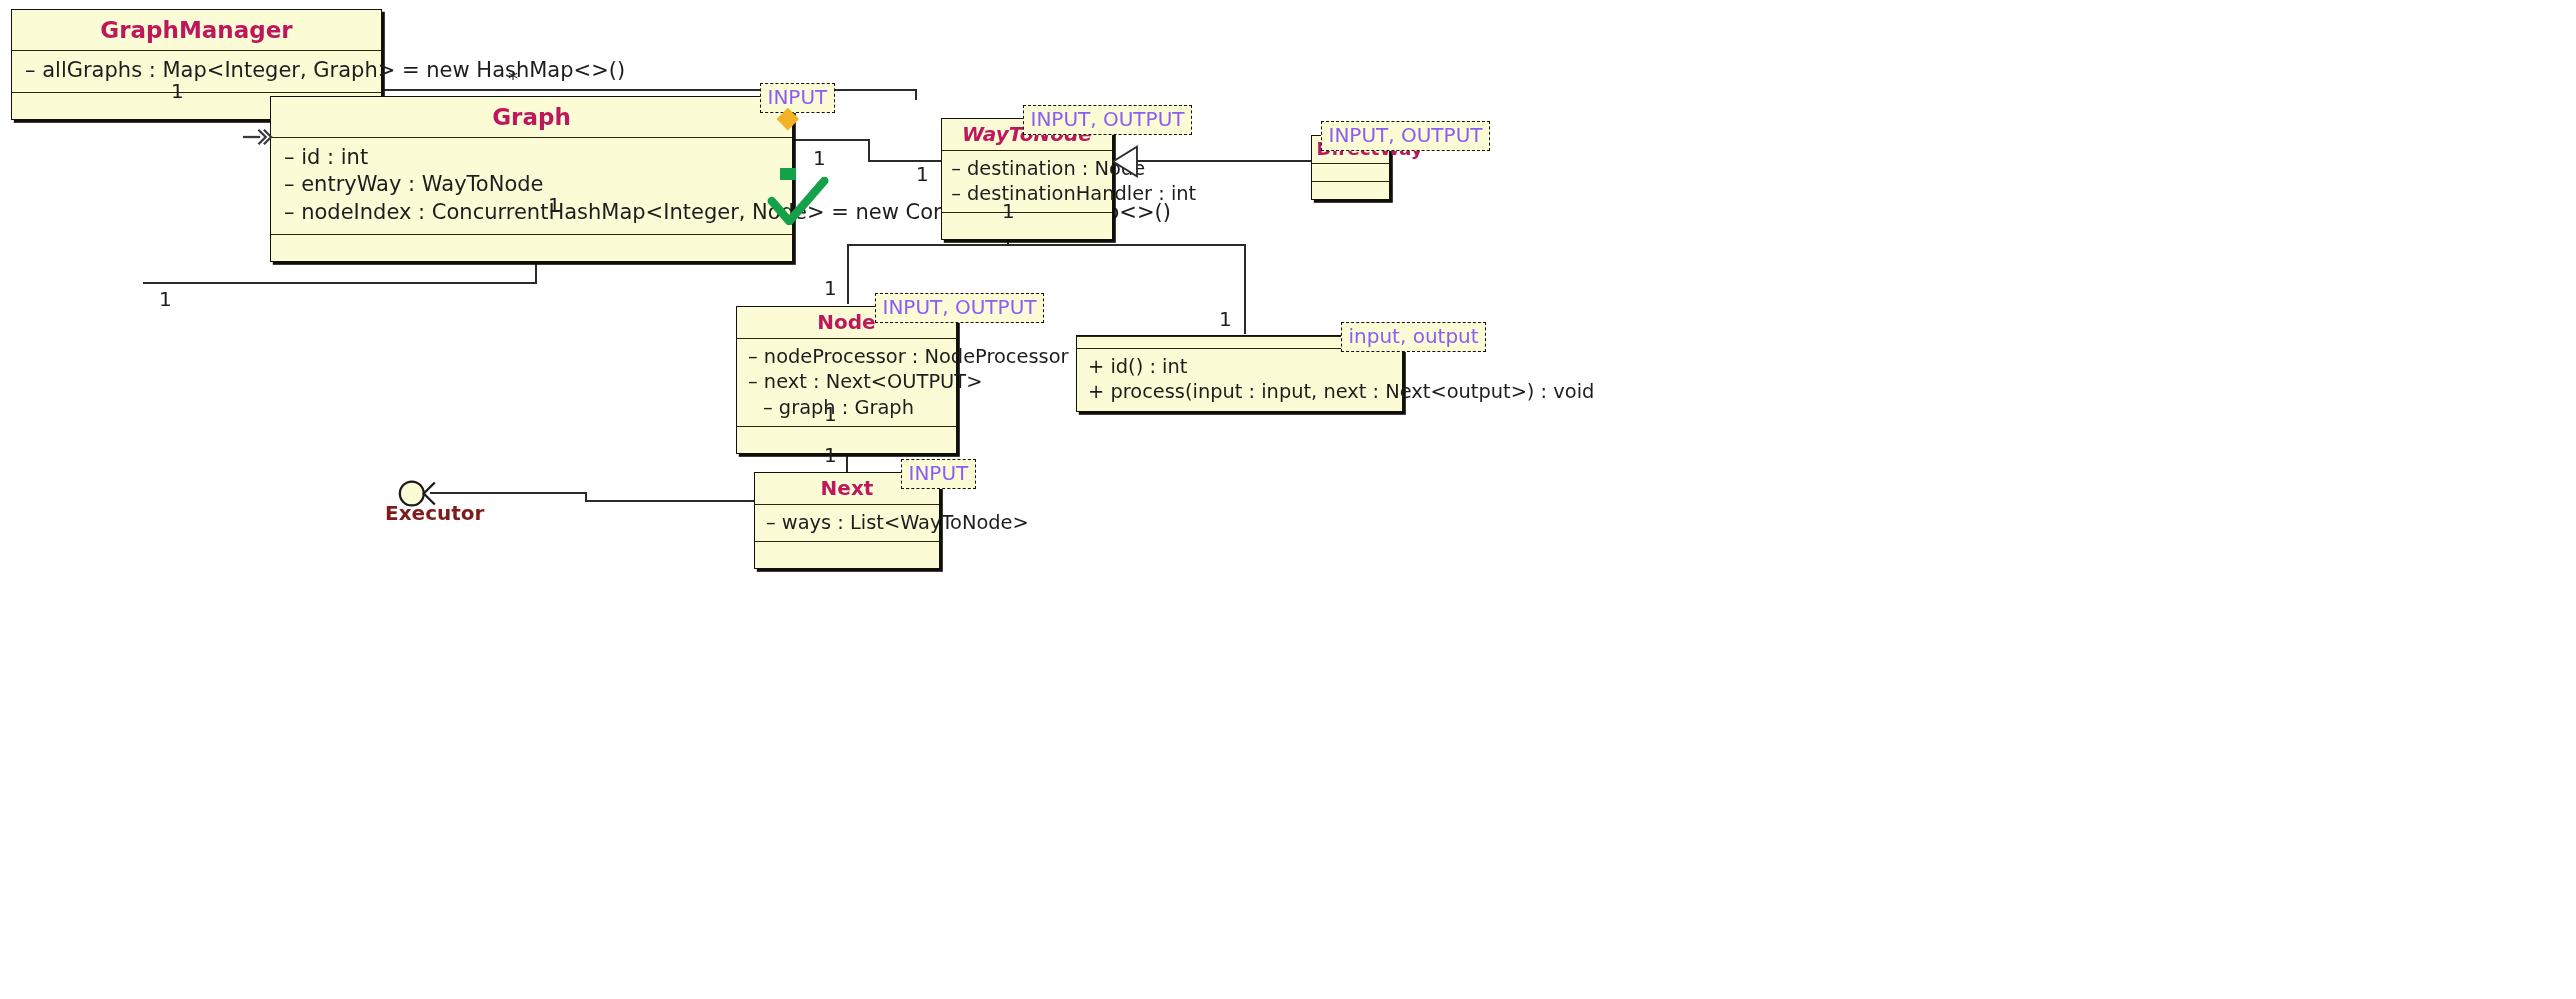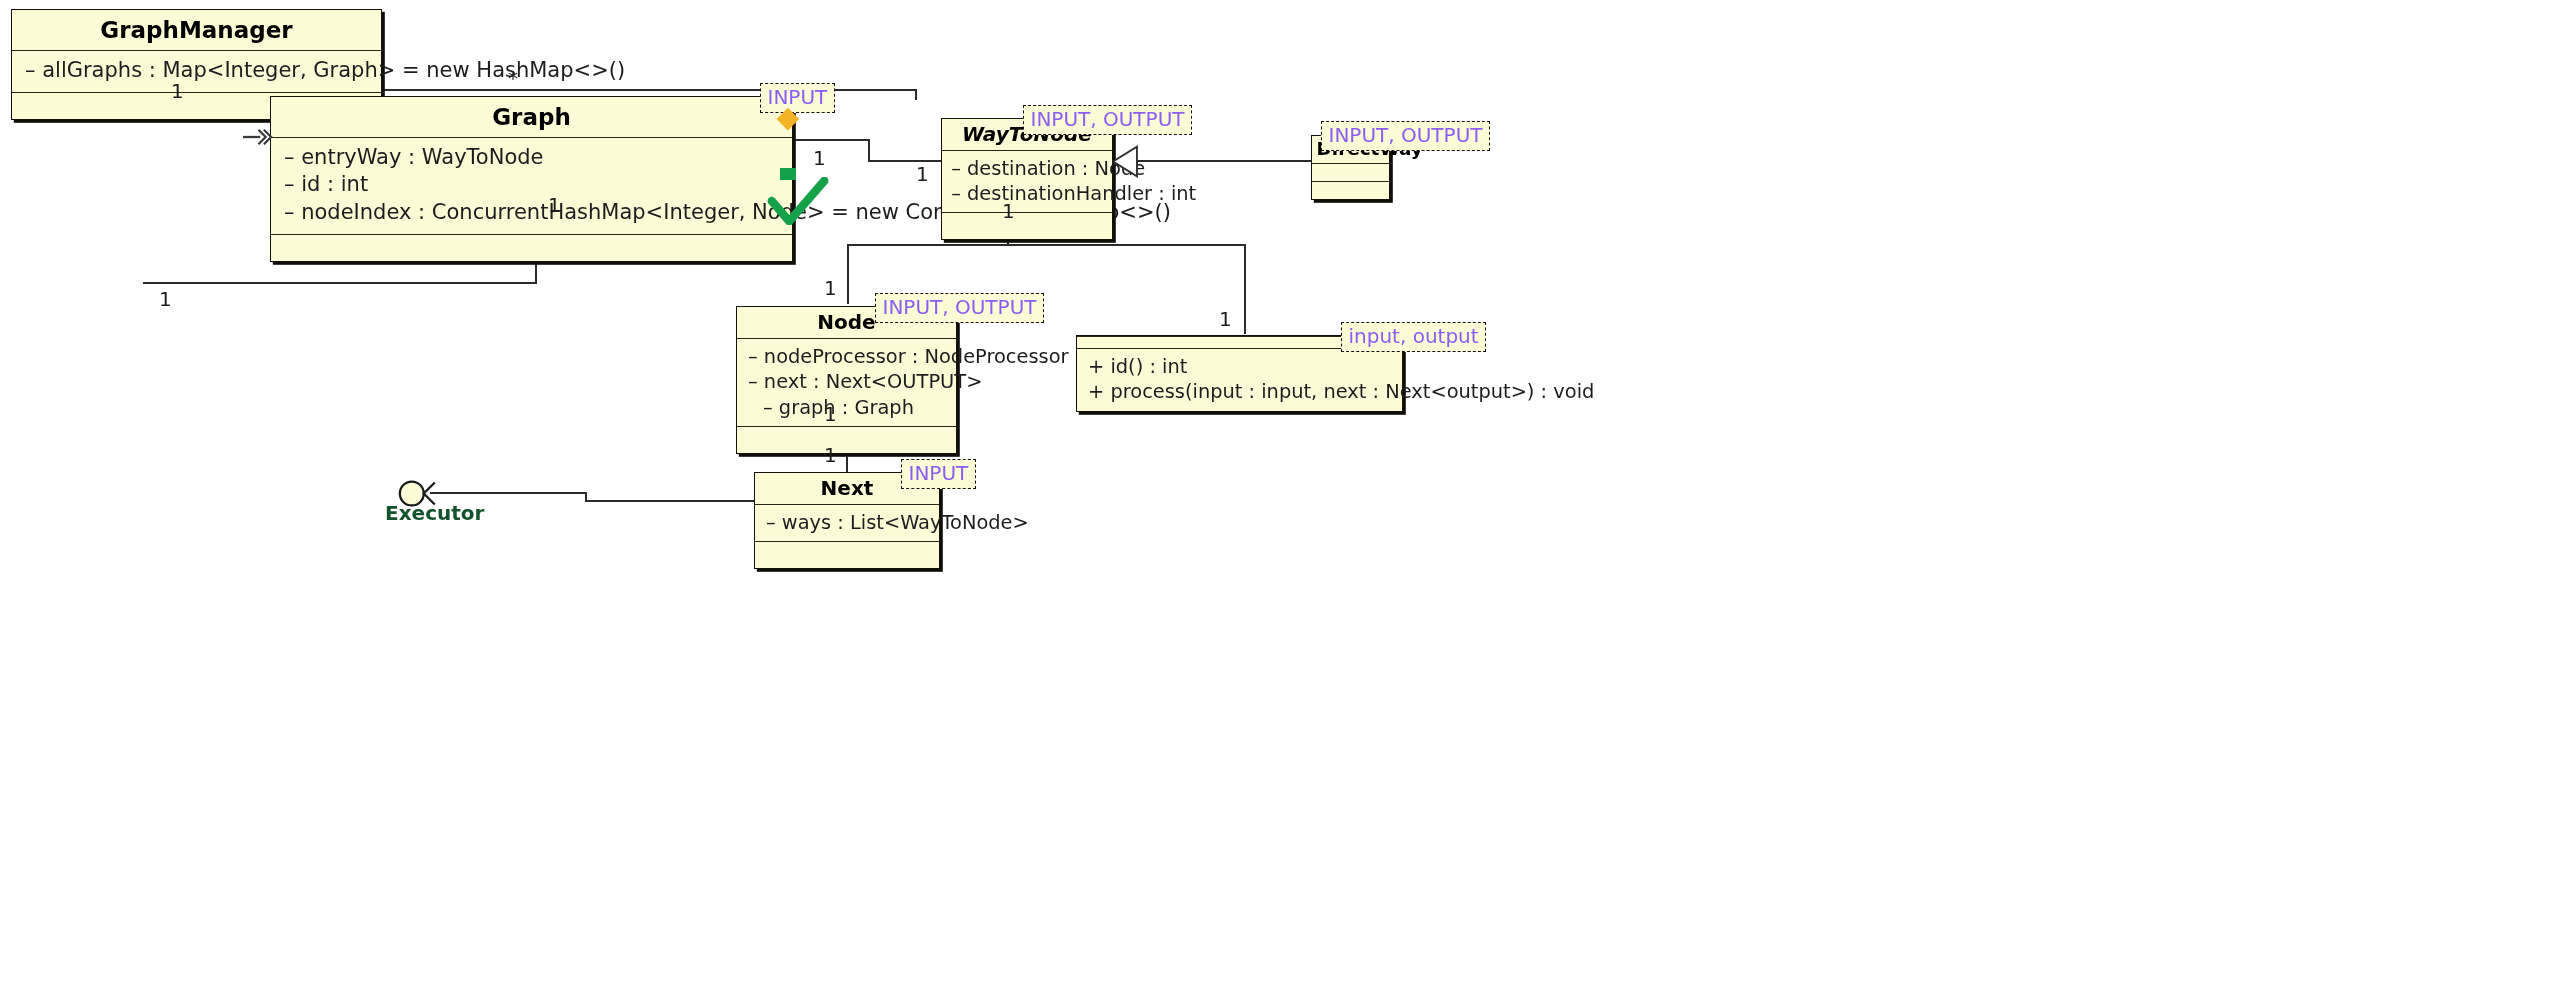--- a/index.html
+++ b/index.html
@@ -24,21 +24,21 @@
     box-sizing: border-box;
     background: #fbfbd6;
     border: 1.8px solid #14110c;
     box-shadow: 2.8px 2.8px 0 0 #100e09;
     z-index: 20;
   }
   .uml-title {
     text-align: center;
     font-weight: bold;
     font-size: 23px;
-    color: #000000;
+    color: #be185d;
     padding: 6.5px 11px 7.4px 11px;
     line-height: 1.14;
     white-space: nowrap;
   }
   .uml-title.italic { font-style: italic; }
   .uml-stereotype {
     display: block;
     font-weight: normal;
     font-size: 22px;
     letter-spacing: -0.5px;
@@ -126,21 +126,21 @@
     z-index: 35;
   }
   .lollipop {
     position: absolute;
     z-index: 35;
   }
   .iface-label {
     position: absolute;
     font-size: 20px;
     font-weight: bold;
-    color: #14532d;
+    color: #7f1d1d;
     z-index: 36;
     white-space: nowrap;
   }
 </style>
 </head>
 <body>
 
 <div id="canvas">
 
   <div class="ln v" style="left:297px; top:68px; height:22px;"></div>
@@ -186,22 +186,22 @@
       <div class="uml-row">– allGraphs : Map&lt;Integer, Graph&gt; = new HashMap&lt;&gt;()</div>
     </div>
     <div class="uml-sep"></div>
     <div class="uml-ops empty"></div>
   </div>
 
   <div class="uml-class" style="left:270px; top:96px; width:523px;">
     <div class="uml-title">Graph</div>
     <div class="uml-sep"></div>
     <div class="uml-attrs">
+      <div class="uml-row">– id : int</div>
       <div class="uml-row">– entryWay : WayToNode</div>
-      <div class="uml-row">– id : int</div>
       <div class="uml-row">– nodeIndex : ConcurrentHashMap&lt;Integer, Node&gt; = new ConcurrentHashMap&lt;&gt;()</div>
     </div>
     <div class="uml-sep"></div>
     <div class="uml-ops empty"></div>
   </div>
   <div class="tparam" style="left:760px; top:83px;">INPUT</div>
   <div class="diamond-marker" style="left:780px; top:111px;"></div>
   <div class="square-marker" style="left:780px; top:168px;"></div>
 
   <svg class="arrow-in" style="left:242px; top:127px;" width="31" height="20" viewBox="0 0 34 22">

